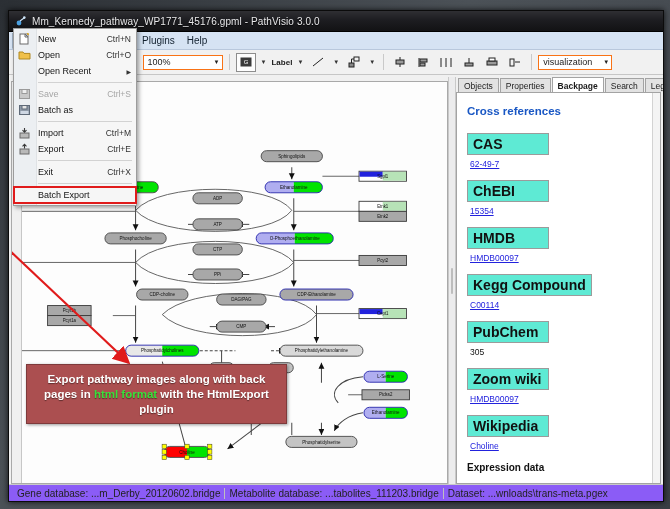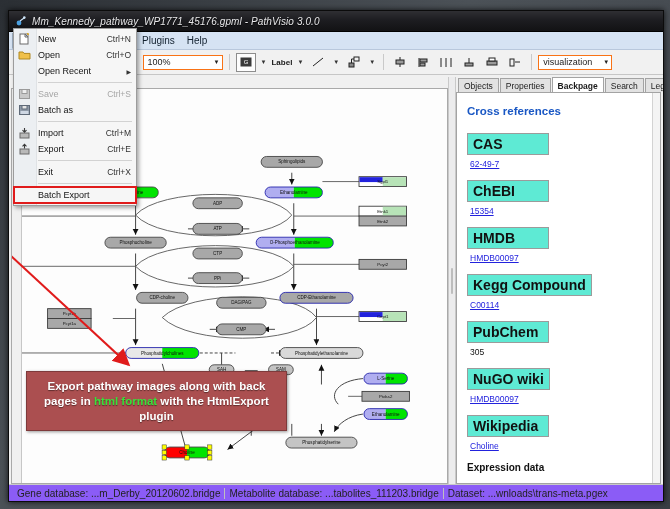--- a/index.html
+++ b/index.html
@@ -10,21 +10,21 @@
     background:linear-gradient(135deg,#2b2f34 0%,#4c5258 40%,#3a3e44 100%);}
 
   
   #app-window{position:absolute;left:8px;top:10px;width:654px;height:490px;
     background:#f0f0f0;border:1px solid #0b0b0b;box-shadow:0 0 6px rgba(0,0,0,.8);
     display:flex;flex-direction:column;overflow:hidden;}
 
   
   #titlebar{height:20px;flex:0 0 20px;position:relative;
     background:linear-gradient(to bottom,#2f2f33 0%,#1d1d21 45%,#121214 100%);
-    border-bottom:1px solid #000;display:flex;align-items:center;padding-left:6px;font-style:italic;}
+    border-bottom:1px solid #000;display:flex;align-items:center;padding-left:6px;}
   #titlebar .tb-icon{width:12px;height:12px;margin-right:5px;position:relative;flex:0 0 12px;}
   #titlebar .tb-icon svg{display:block;}
   #title-text{color:#e8e8ea;font-size:10px;letter-spacing:.1px;white-space:nowrap;
     text-shadow:0 1px 1px #000;}
 
   
   #menubar{height:17px;flex:0 0 17px;background:#d6e3f3;border-bottom:1px solid #b9c8dc;
     display:flex;align-items:center;padding-left:3px;font-size:10px;color:#12202e;position:relative;z-index:40;}
   .menu-item{padding:1px 6px;line-height:14px;cursor:default;white-space:nowrap;}
   .menu-item.open{background:#cfd9e6;border:1px solid #9aaabd;border-bottom:1px solid #cfd9e6;padding:0px 5px;}
@@ -41,21 +41,21 @@
     justify-content:center;}
   .tb-btn.framed{border:1px solid #8d8d8d;background:#fdfdfd;}
   .drop-arw{font-size:6px;color:#333;padding:0 2px;}
   .tiny-lab{font-size:8px;color:#1a1a1a;font-weight:bold;}
 
   
   #bodyarea{flex:1 1 auto;display:flex;min-height:0;background:#f0f0f0;position:relative;}
 
   
   #canvas-wrap{flex:1 1 auto;position:relative;background:#f0abfc;border:1px solid #a9a9a9;
-    margin:13px 0 0 2px;overflow:hidden;}
+    margin:6px 0 0 2px;overflow:hidden;}
   #canvas{position:absolute;left:0;top:0;width:100%;height:100%;background:#fdfdfd;}
 
   
   .collapse-strip{width:9px;background:#f0f0f0;border-right:1px solid #c7c7c7;
     display:flex;flex-direction:column;align-items:center;padding-top:4px;}
   .collapse-strip .tri{font-size:6px;color:#444;}
 
   
   #splitter{width:6px;background:#ececed;border-left:1px solid #c9c9c9;border-right:1px solid #c9c9c9;
     display:flex;align-items:center;justify-content:center;flex:0 0 6px;margin-top:2px;}
@@ -498,21 +498,21 @@
         <div class="side-tab">Legend</div>
       </div>
       <div id="side-content">
         <div id="xref-title">Cross references</div>
         <div id="xref-list">
               <div class="xref-block"><div class="xref-head">CAS</div><div class="xref-val"><a href="#">62-49-7</a></div></div>
               <div class="xref-block"><div class="xref-head">ChEBI</div><div class="xref-val"><a href="#">15354</a></div></div>
               <div class="xref-block"><div class="xref-head">HMDB</div><div class="xref-val"><a href="#">HMDB00097</a></div></div>
               <div class="xref-block"><div class="xref-head">Kegg Compound</div><div class="xref-val"><a href="#">C00114</a></div></div>
               <div class="xref-block"><div class="xref-head">PubChem</div><div class="xref-val plain">305</div></div>
-              <div class="xref-block"><div class="xref-head">NuGO wiki</div><div class="xref-val"><a href="#">HMDB00097</a></div></div>
+              <div class="xref-block"><div class="xref-head">Zoom wiki</div><div class="xref-val"><a href="#">HMDB00097</a></div></div>
               <div class="xref-block"><div class="xref-head">Wikipedia</div><div class="xref-val"><a href="#">Choline</a></div></div>
             </div>
         <div id="expr-head">Expression data</div>
         <div id="side-scroll"></div>
       </div>
     </div>
   </div>
 
   <div id="statusbar">
     <span class="seg">Gene database: ...m_Derby_20120602.bridge</span>

